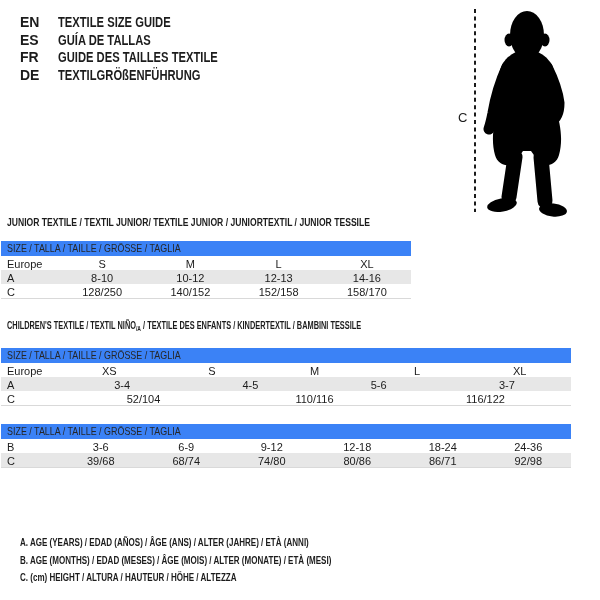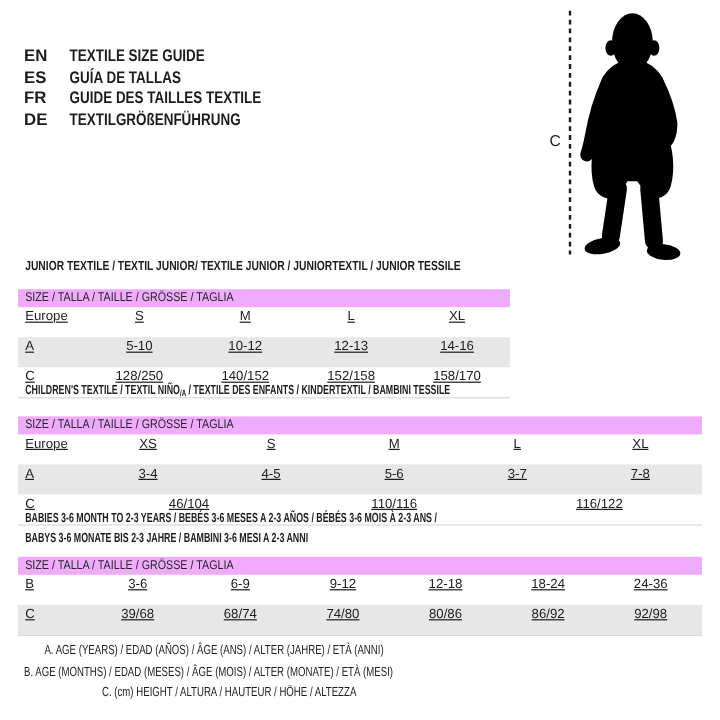--- a/index.html
+++ b/index.html
@@ -13,44 +13,44 @@
   }
   
   .cx { display:inline-block; transform-origin:0 50%; white-space:nowrap; }
   .sx80 { transform:scaleX(0.80); }
   .sx78 { transform:scaleX(0.78); }
   .sx67 { transform:scaleX(0.67); }
   .sx73 { transform:scaleX(0.73); }
   .sx85 { transform:scaleX(0.85); }
 
   
-  #lang-header { position:absolute; left:20px; top:14px;margin-top:24px; }
+  #lang-header { position:absolute; left:20px; top:14px; }
   .lang-row { height:17.7px; line-height:17.7px; font-weight:bold; font-size:14px; white-space:nowrap; }
   .lang-code { display:inline-block; width:38px; }
 
   
   #figure { position:absolute; left:450px; top:5px; width:150px; height:222px; }
   #figure text { font-family:"Liberation Sans", sans-serif; font-size:13px; fill:#1c1c1c; }
 
   
-  .tbl { position:absolute; left:15px; }
+  .tbl { position:absolute; left:1px; }
   .tbl-title { padding-left:6px; font-weight:bold; font-size:11px; line-height:12px; margin-bottom:13px; white-space:nowrap; }
   .tbl-title.two-line { line-height:16.5px; margin-bottom:7px; }
   .size-table { border-bottom:1px solid #d9d9d9; }
-  .bar { height:15px; line-height:15px; background:#f0abfc; padding-left:6px; font-size:10.5px; color:#262626; white-space:nowrap; overflow:hidden; }
-  .trow { display:flex; height:25px; line-height:16px; font-size:11px;text-decoration:underline; }
+  .bar { height:15px; line-height:15px; background:#3b82f6; padding-left:6px; font-size:10.5px; color:#262626; white-space:nowrap; overflow:hidden; }
+  .trow { display:flex; height:14px; line-height:16px; font-size:11px; }
   .trow.shaded { background:#e7e7e7; }
   .lbl { width:57px; padding-left:6px; }
   .val { flex:1; text-align:center; }
   .t1 .size-table { width:410px; }
   .t2 .size-table, .t3 .size-table { width:570px; }
   .sub { font-size:7.5px; vertical-align:-2px; }
 
   
-  #footnotes { position:absolute; left:20px; top:534px; font-weight:normal; font-size:11px;text-align:center; }
+  #footnotes { position:absolute; left:20px; top:534px; font-weight:bold; font-size:11px; }
   .fn-row { height:17.5px; line-height:17.5px; white-space:nowrap; }
 </style>
 </head>
 <body>
 
 <div id="lang-header">
   <div class="lang-row">
     <span class="lang-code">EN</span><span class="cx sx80">TEXTILE SIZE GUIDE</span>
   </div>
   <div class="lang-row">
@@ -90,21 +90,21 @@
     <div class="bar"><span class="cx sx85">SIZE / TALLA / TAILLE / GRÖSSE / TAGLIA</span></div>
     <div class="trow">
       <span class="lbl">Europe</span>
       <span class="val">S</span>
       <span class="val">M</span>
       <span class="val">L</span>
       <span class="val">XL</span>
     </div>
     <div class="trow shaded">
       <span class="lbl">A</span>
-      <span class="val">5-10</span>
+      <span class="val">8-10</span>
       <span class="val">10-12</span>
       <span class="val">12-13</span>
       <span class="val">14-16</span>
     </div>
     <div class="trow">
       <span class="lbl">C</span>
       <span class="val">128/250</span>
       <span class="val">140/152</span>
       <span class="val">152/158</span>
       <span class="val">158/170</span>
@@ -125,54 +125,49 @@
       <span class="val">M</span>
       <span class="val">L</span>
       <span class="val">XL</span>
     </div>
     <div class="trow shaded">
       <span class="lbl">A</span>
       <span class="val">3-4</span>
       <span class="val">4-5</span>
       <span class="val">5-6</span>
       <span class="val">3-7</span>
-      <span class="val">7-8</span>
     </div>
     <div class="trow">
       <span class="lbl">C</span>
-      <span class="val">46/104</span>
+      <span class="val">52/104</span>
       <span class="val">110/116</span>
       <span class="val">116/122</span>
     </div>
   </div>
 </section>
 
 <section class="tbl t3" style="top:424px;">
-  <div class="tbl-title two-line">
-    <span class="cx sx67">BABIES 3-6 MONTH TO 2-3 YEARS / BEBÉS 3-6 MESES A 2-3 AÑOS / BÉBÉS 3-6 MOIS À 2-3 ANS /</span><br>
-    <span class="cx sx67">BABYS 3-6 MONATE BIS 2-3 JAHRE / BAMBINI 3-6 MESI A 2-3 ANNI</span>
-  </div>
   <div class="size-table">
     <div class="bar"><span class="cx sx85">SIZE / TALLA / TAILLE / GRÖSSE / TAGLIA</span></div>
     <div class="trow">
       <span class="lbl">B</span>
       <span class="val">3-6</span>
       <span class="val">6-9</span>
       <span class="val">9-12</span>
       <span class="val">12-18</span>
       <span class="val">18-24</span>
       <span class="val">24-36</span>
     </div>
     <div class="trow shaded">
       <span class="lbl">C</span>
       <span class="val">39/68</span>
       <span class="val">68/74</span>
       <span class="val">74/80</span>
       <span class="val">80/86</span>
-      <span class="val">86/92</span>
+      <span class="val">86/71</span>
       <span class="val">92/98</span>
     </div>
   </div>
 </section>
 
 <div id="footnotes">
   <div class="fn-row"><span class="cx sx73">A. AGE (YEARS) / EDAD (AÑOS) / ÂGE (ANS) / ALTER (JAHRE) / ETÀ (ANNI)</span></div>
   <div class="fn-row"><span class="cx sx73">B. AGE (MONTHS) / EDAD (MESES) / ÂGE (MOIS) / ALTER (MONATE) / ETÀ (MESI)</span></div>
   <div class="fn-row"><span class="cx sx73">C. (cm) HEIGHT / ALTURA / HAUTEUR / HÖHE / ALTEZZA</span></div>
 </div>

